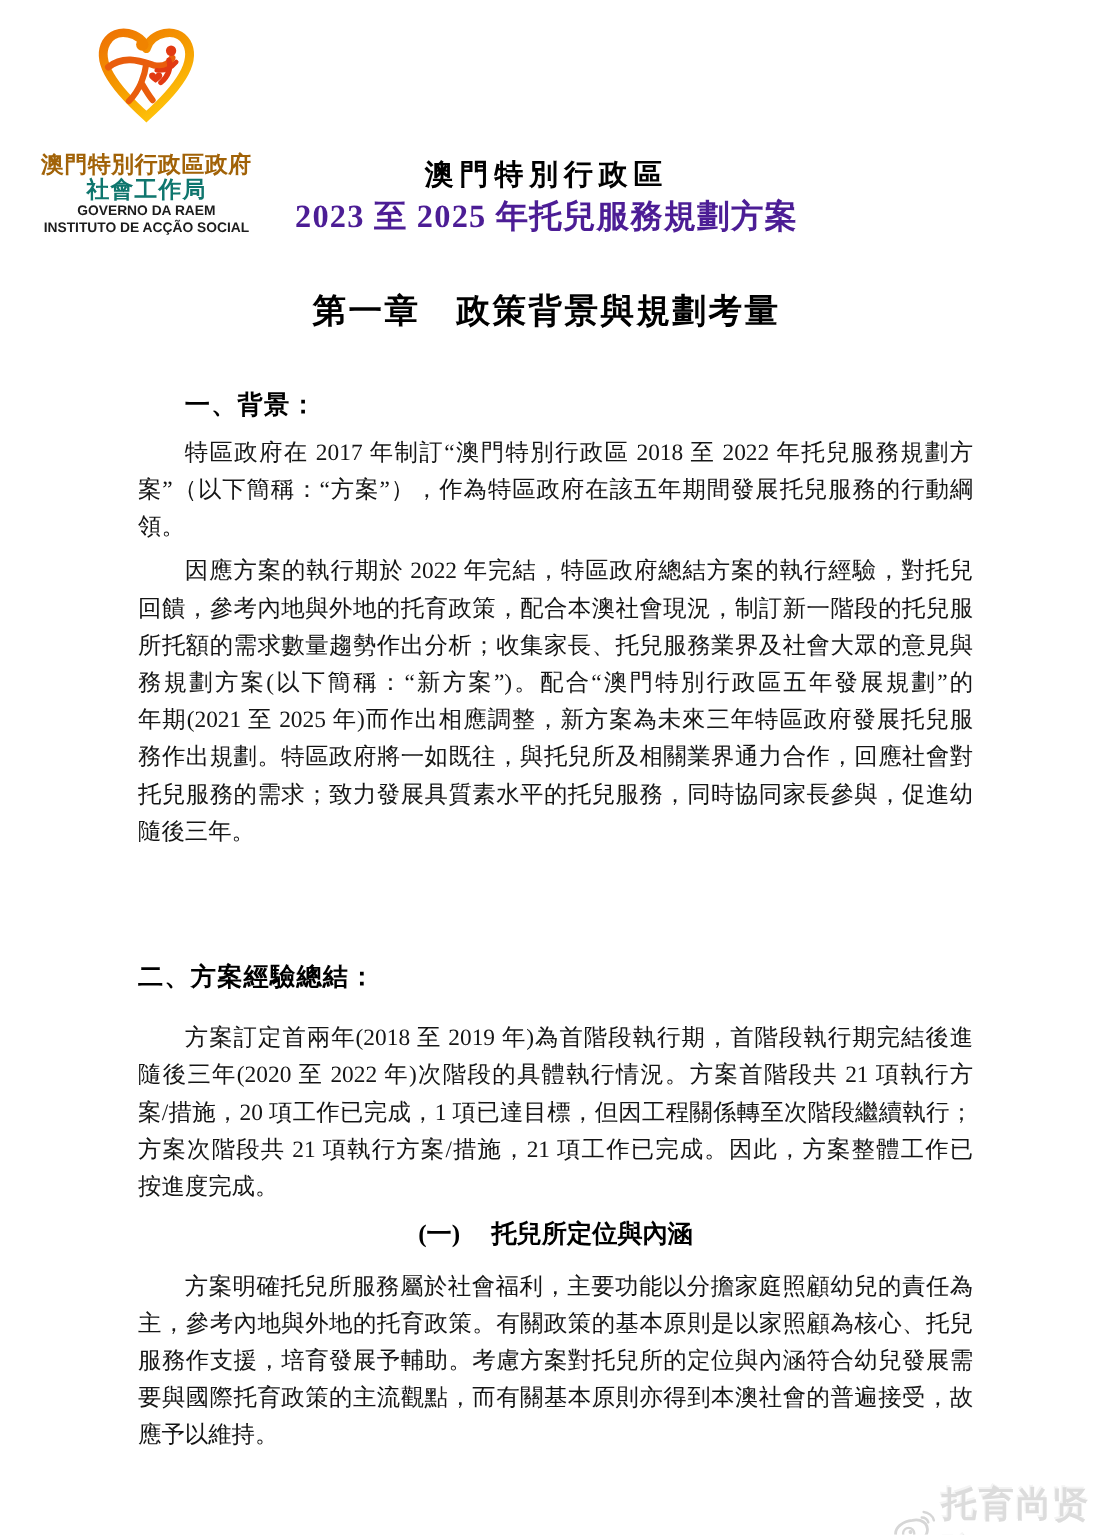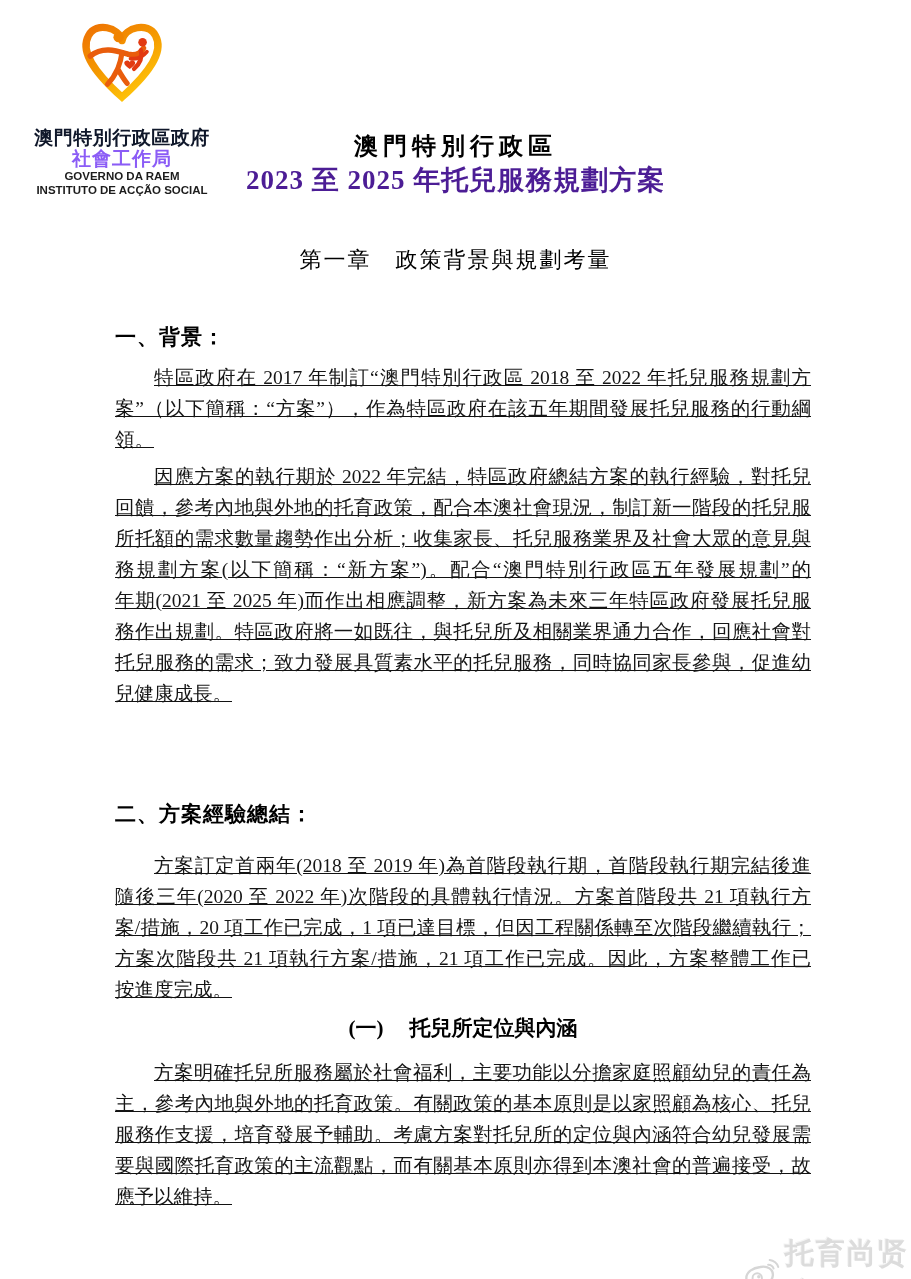--- a/index.html
+++ b/index.html
@@ -17,41 +17,41 @@
   
   .logo-block {
     position: absolute;
     left: 30px;
     top: 20px;
     width: 184px;
     text-align: center;
     font-family: "Liberation Sans", "DejaVu Sans", sans-serif;
   }
   .logo-block svg.heart { display: block; margin: 0 auto 2px auto; }
-  .org-zh1 { font-size: 19px; font-weight: bold; line-height: 21px; color: #0f172a; letter-spacing: 0.5px; margin-top: 23px; }
-  .org-zh2 { font-size: 19px; font-weight: bold; line-height: 21px; color: #8b5cf6; letter-spacing: 1px; }
+  .org-zh1 { font-size: 19px; font-weight: bold; line-height: 21px; color: #a16207; letter-spacing: 0.5px; margin-top: 23px; }
+  .org-zh2 { font-size: 19px; font-weight: bold; line-height: 21px; color: #0f766e; letter-spacing: 1px; }
   .org-pt  { font-size: 11.5px; font-weight: bold; line-height: 14px; color: #1c1c1c; }
 
   
   .title-block { padding-top: 130px; text-align: center; }
   .title1 { font-size: 24px; font-weight: bold; line-height: 32px; letter-spacing: 5px; color: #000; }
   .title2 { font-size: 27px; font-weight: bold; line-height: 36px; margin-top: 0; letter-spacing: 1px; color: #4c1d95; }
-  .chapter { margin-top: 46px; text-align: center; font-size: 22px; font-weight: normal; line-height: 32px; letter-spacing: 2px; color: #000; }
+  .chapter { margin-top: 46px; text-align: center; font-size: 28px; font-weight: bold; line-height: 32px; letter-spacing: 2px; color: #000; }
 
   
   .content { margin-left: 115px; width: 696px; }
   .sec-heading {
     margin: 0; font-size: 21px; font-weight: bold; line-height: 30px; color: #000; letter-spacing: 1px;
   }
-  .sec-heading.first-sec { margin-top: 46px; }
+  .sec-heading.first-sec { margin-top: 46px; margin-left: 39px; }
   .sec-heading.second-sec { margin-top: 90px; }
   .sub-heading { margin: 9px 0 0 0; font-size: 21px; font-weight: bold; line-height: 28px; color: #000; text-align: center; }
   .sub-num { margin-right: 26px; }
 
-  .para { margin: 0; text-decoration: underline; }
+  .para { margin: 0; }
   .para.p-a { margin-top: 10px; }
   .para.p-b { margin-top: 6px; }
   .para.p-c { margin-top: 21px; }
   .para.p-d { margin-top: 15px; }
 
   .pline {
     font-size: 19.5px;
     line-height: 31px;
     text-align: justify;
     text-align-last: justify;
@@ -127,21 +127,21 @@
     </div>
 
     <div class="para p-b">
       <div class="pline first">因應方案的執行期於 2022 年完結，特區政府總結方案的執行經驗，對托兒</div>
       <div class="pline">回饋，參考內地與外地的托育政策，配合本澳社會現況，制訂新一階段的托兒服</div>
       <div class="pline">所托額的需求數量趨勢作出分析；收集家長、托兒服務業界及社會大眾的意見與</div>
       <div class="pline">務規劃方案(以下簡稱：“新方案”)。配合“澳門特別行政區五年發展規劃”的</div>
       <div class="pline">年期(2021 至 2025 年)而作出相應調整，新方案為未來三年特區政府發展托兒服</div>
       <div class="pline">務作出規劃。特區政府將一如既往，與托兒所及相關業界通力合作，回應社會對</div>
       <div class="pline">托兒服務的需求；致力發展具質素水平的托兒服務，同時協同家長參與，促進幼</div>
-      <div class="pline last">兒健康成長。</div>
+      <div class="pline last">隨後三年。</div>
     </div>
 
     <h3 class="sec-heading second-sec">二、方案經驗總結：</h3>
 
     <div class="para p-c">
       <div class="pline first">方案訂定首兩年(2018 至 2019 年)為首階段執行期，首階段執行期完結後進</div>
       <div class="pline">隨後三年(2020 至 2022 年)次階段的具體執行情況。方案首階段共 21 項執行方</div>
       <div class="pline">案/措施，20 項工作已完成，1 項已達目標，但因工程關係轉至次階段繼續執行；</div>
       <div class="pline">方案次階段共 21 項執行方案/措施，21 項工作已完成。因此，方案整體工作已</div>
       <div class="pline last">按進度完成。</div>

